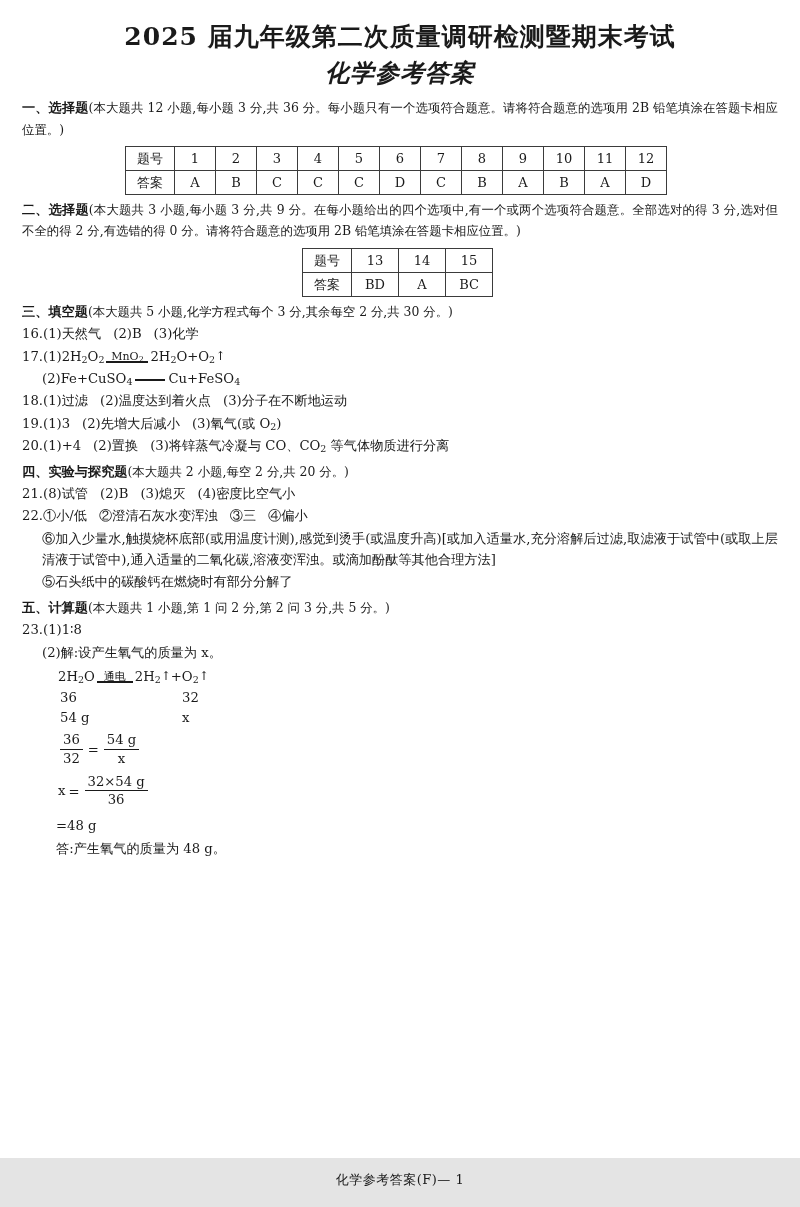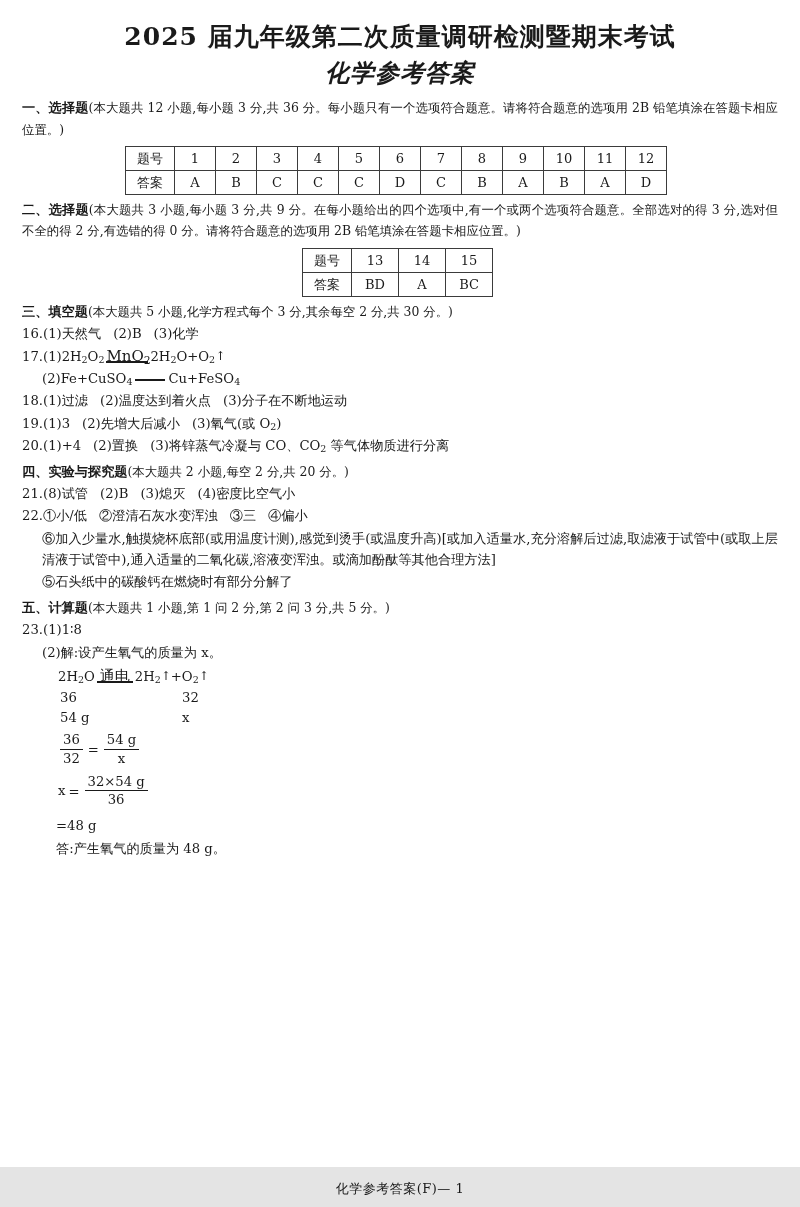--- a/index.html
+++ b/index.html
@@ -96,21 +96,21 @@
   .up-arrow { display: inline-block; transform: translateY(-1px); font-size: 12px; }
   .rxn {
     display: inline-block;
     position: relative;
     vertical-align: middle;
     text-align: center;
     margin: 0 2px;
   }
   .rxn .cond {
     display: block;
-    font-size: 15px;
+    font-size: 11px;
     line-height: 9px;
     margin-bottom: 0px;
     white-space: nowrap;
   }
   .rxn .bar {
     display: block;
     width: 100%;
     border-top: 1.2px solid #1a1a1a;
     border-bottom: 1.2px solid #1a1a1a;
     height: 2px;
@@ -155,21 +155,21 @@
   .frac-row { padding-left: 36px; margin: 5px 0; }
   .frac-row2 { padding-left: 36px; margin: 7px 0; }
   .eqsign { display: inline-block; margin: 0 3px; vertical-align: middle; }
 
   
   .footer {
     position: absolute;
     left: 0;
     bottom: 0;
     width: 800px;
-    height: 40px;
+    height: 49px;
     background: #e4e4e4;
   }
   .footer-text {
     position: absolute;
     left: 0;
     top: 13px;
     width: 800px;
     text-align: center;
     font-size: 13px;
     letter-spacing: 0.5px;

